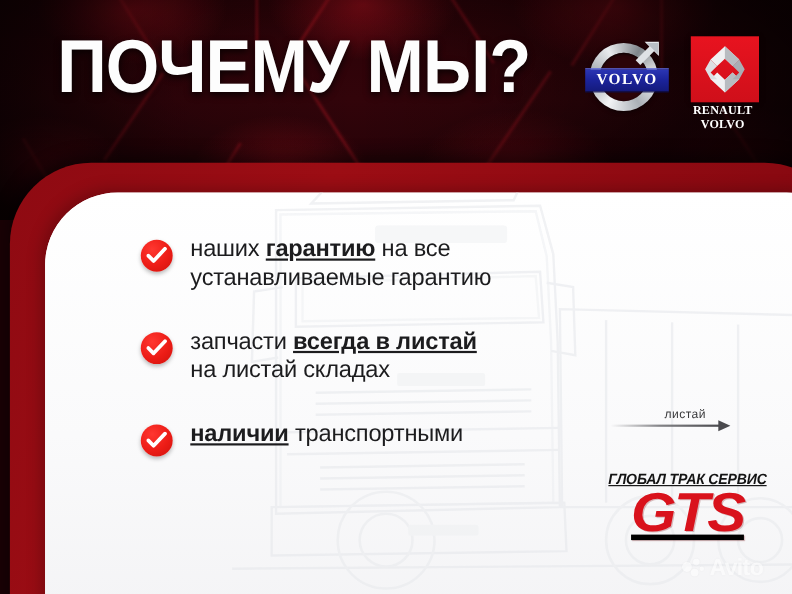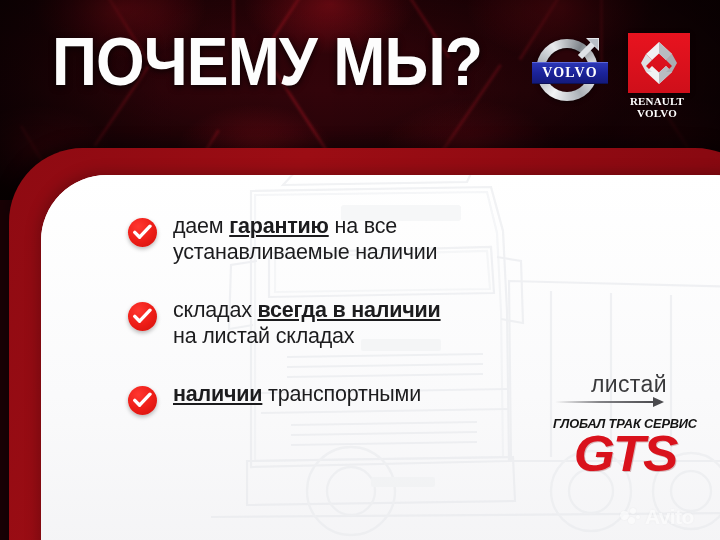--- a/index.html
+++ b/index.html
@@ -122,36 +122,36 @@
   .btxt{
     margin-left:16px;color:#1c1c1e;
     font-size:21.5px;line-height:26px;font-weight:400;
     letter-spacing:-.2px;
   }
   .btxt b{font-weight:700;text-decoration:underline;}
 
   
   .listay{position:absolute;left:579px;top:371px;}
   .listay .lbl{
-    font-size:23px;color:#3a3a3c;letter-spacing:.4px;text-align:right;
+    font-size:11px;color:#3a3a3c;letter-spacing:.4px;text-align:center;
     font-weight:400;margin-bottom:-2px;
   }
   .listay .arw{width:112px;height:12px;position:relative;margin-left:-24px;}
   .listay .bar{
     position:absolute;left:0;top:5px;width:100px;height:2px;
     background:linear-gradient(90deg, rgba(120,120,124,0) 0%, rgba(110,110,114,.85) 45%, #4a4a4e 100%);
   }
   .listay .head{
     position:absolute;left:98px;top:1px;width:0;height:0;
     border-left:11px solid #4a4a4e;
     border-top:5px solid transparent;border-bottom:5px solid transparent;
   }
 
   
-  .gts{position:absolute;left:537px;top:416px;width:176px;}
+  .gts{position:absolute;left:537px;top:428px;width:176px;text-decoration:underline;}
   .gts-top{
     font-family:"Liberation Sans Narrow","Liberation Sans",sans-serif;
     font-weight:700;font-style:italic;font-size:13.5px;
     letter-spacing:-.2px;color:#141414;text-align:center;
     transform:scaleX(.95);transform-origin:center;white-space:nowrap;
   }
   .gts-main{
     font-family:"Liberation Sans Narrow","Liberation Sans",sans-serif;
     font-weight:700;font-style:italic;font-size:50px;line-height:47px;
     color:#d9121c;text-align:center;letter-spacing:-2px;
@@ -286,33 +286,33 @@
 
     <div class="bullets">
 
       <div class="bullet">
         <span class="check">
           <svg width="19" height="17" viewBox="0 0 19 17">
             <path d="M1.8,8.4 L6.6,13.2 L17,2.2" fill="none" stroke="#ffffff" stroke-width="3.4" stroke-linecap="round" stroke-linejoin="round"></path>
           </svg>
         </span>
         <span class="btxt">
-          <span>даем </span><b>гарантию</b><span> на все</span><br>
-          <span>устанавливаемые наличии</span>
+          <span>наших </span><b>гарантию</b><span> на все</span><br>
+          <span>устанавливаемые гарантию</span>
         </span>
       </div>
 
       <div class="bullet">
         <span class="check">
           <svg width="19" height="17" viewBox="0 0 19 17">
             <path d="M1.8,8.4 L6.6,13.2 L17,2.2" fill="none" stroke="#ffffff" stroke-width="3.4" stroke-linecap="round" stroke-linejoin="round"></path>
           </svg>
         </span>
         <span class="btxt">
-          <span>складах </span><b>всегда в наличии</b><br>
+          <span>запчасти </span><b>всегда в листай</b><br>
           <span>на листай складах</span>
         </span>
       </div>
 
       <div class="bullet">
         <span class="check">
           <svg width="19" height="17" viewBox="0 0 19 17">
             <path d="M1.8,8.4 L6.6,13.2 L17,2.2" fill="none" stroke="#ffffff" stroke-width="3.4" stroke-linecap="round" stroke-linejoin="round"></path>
           </svg>
         </span>

